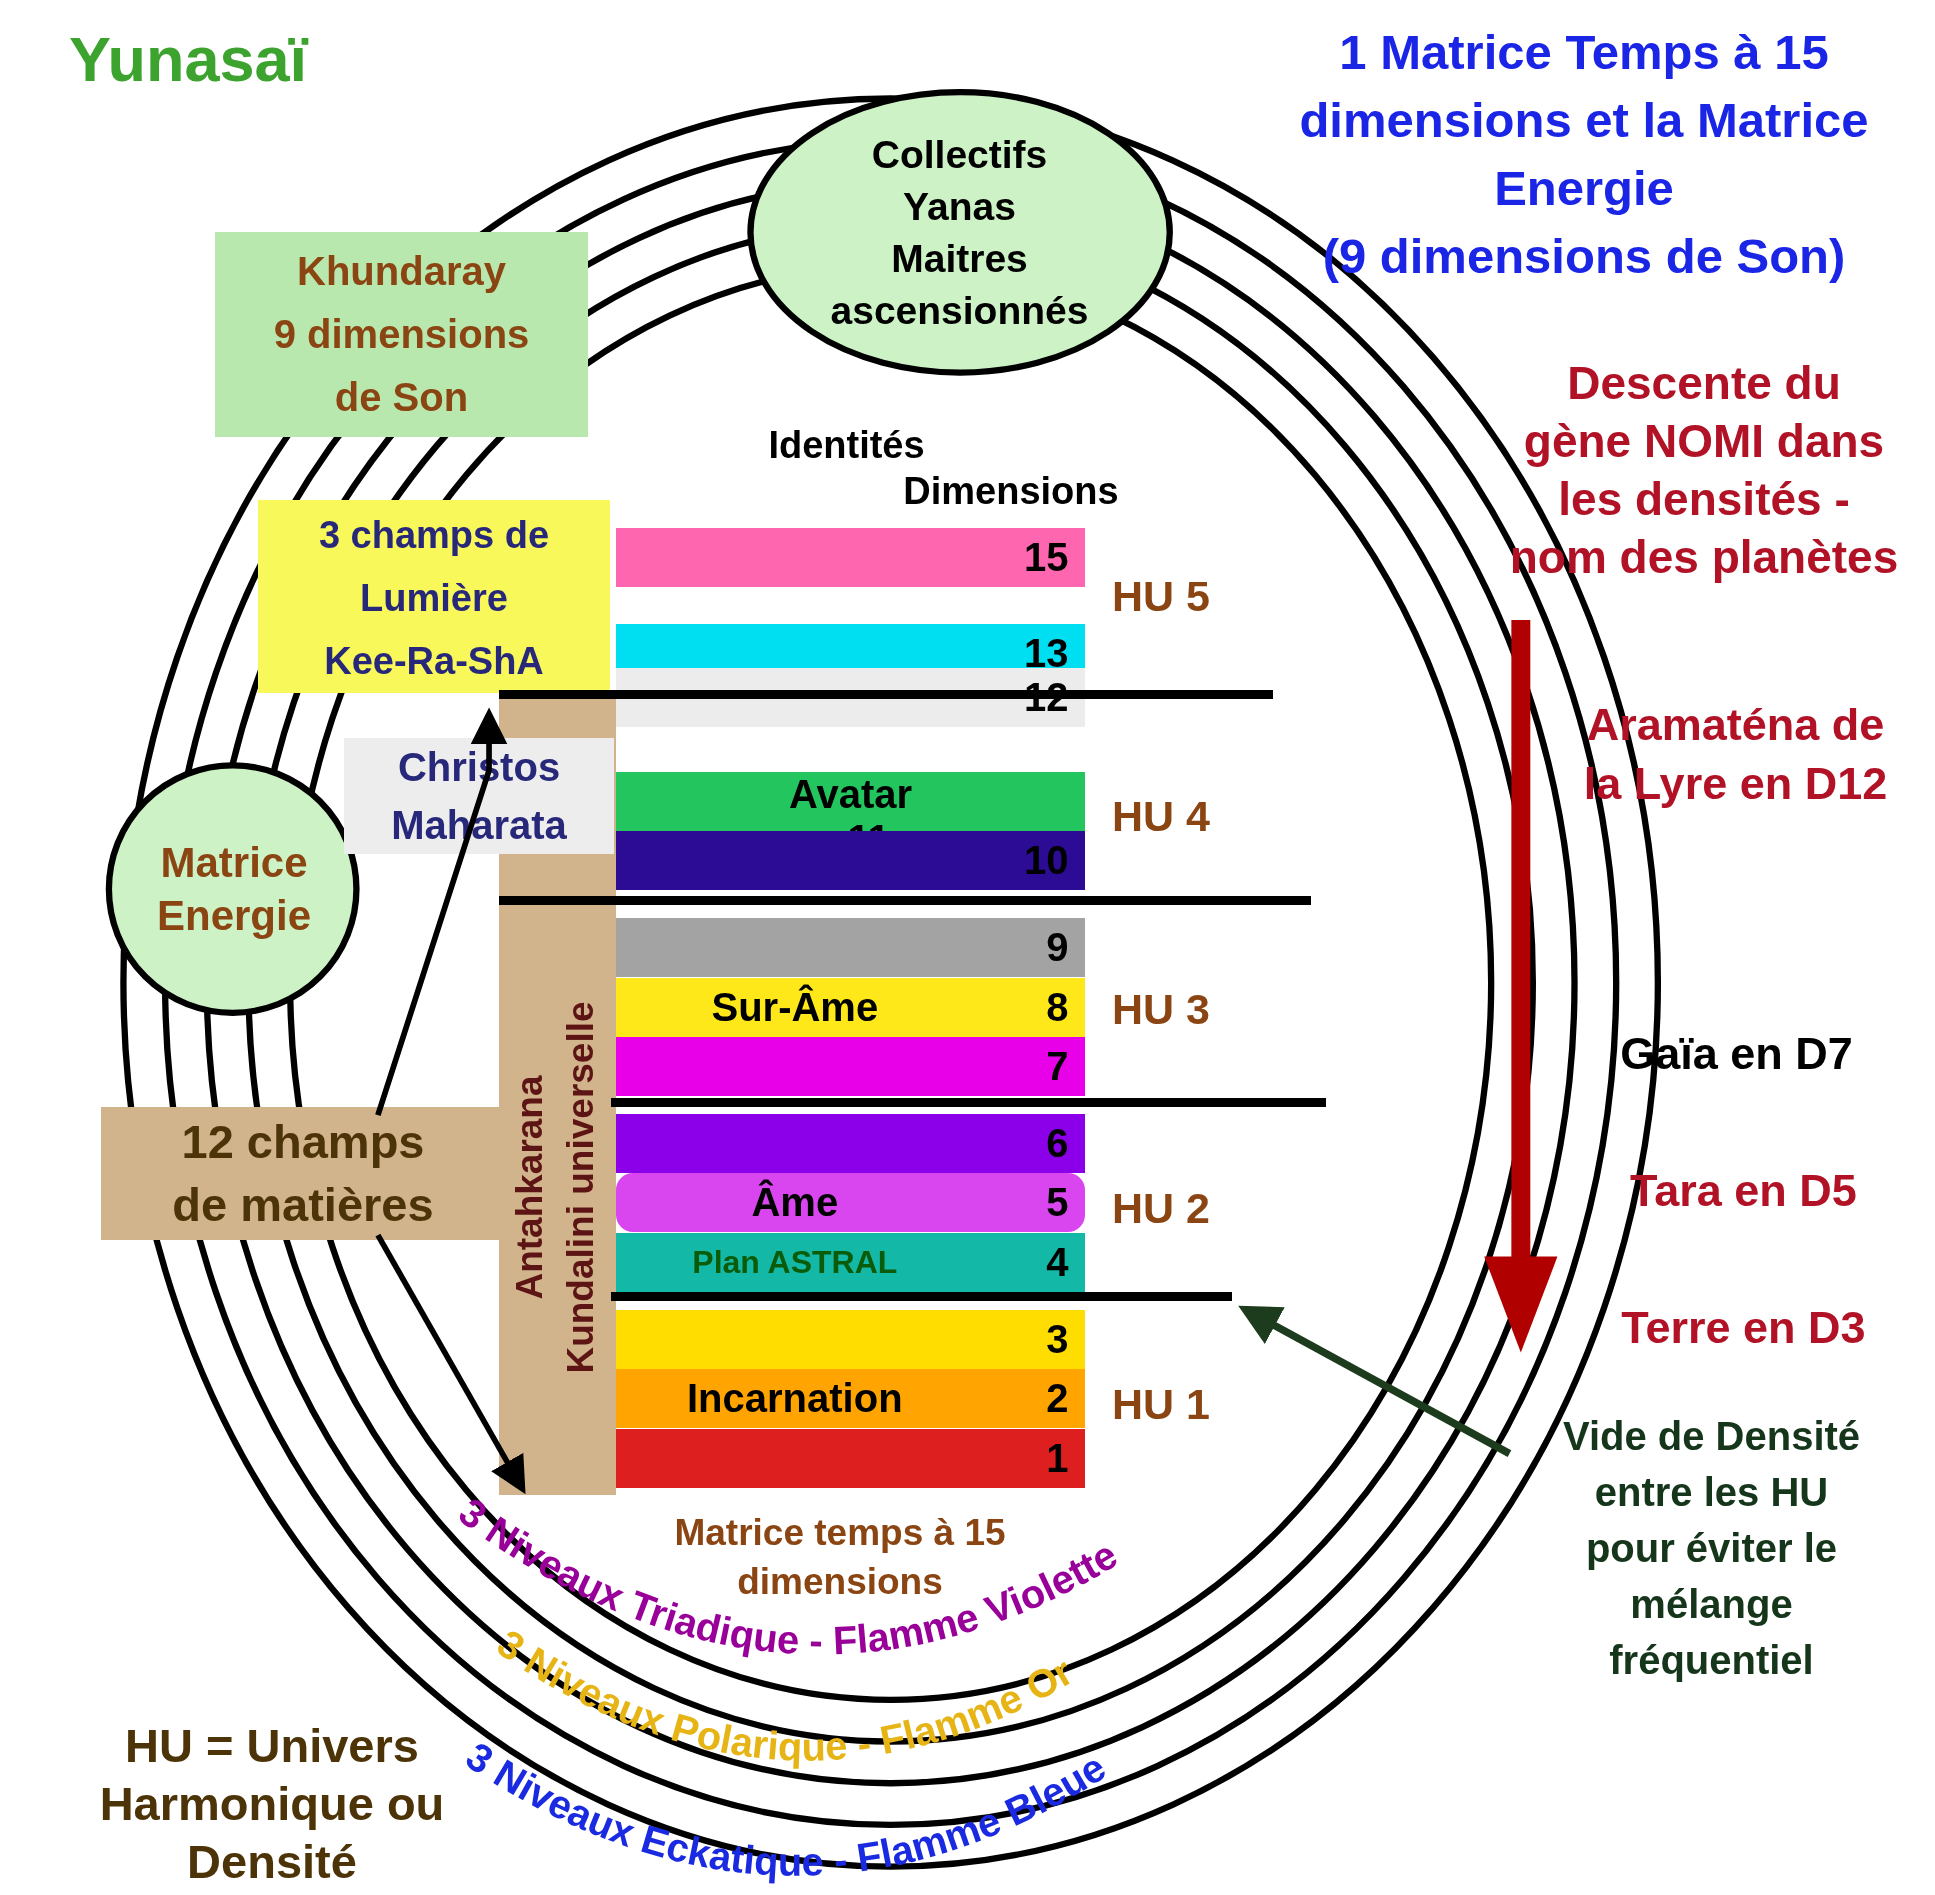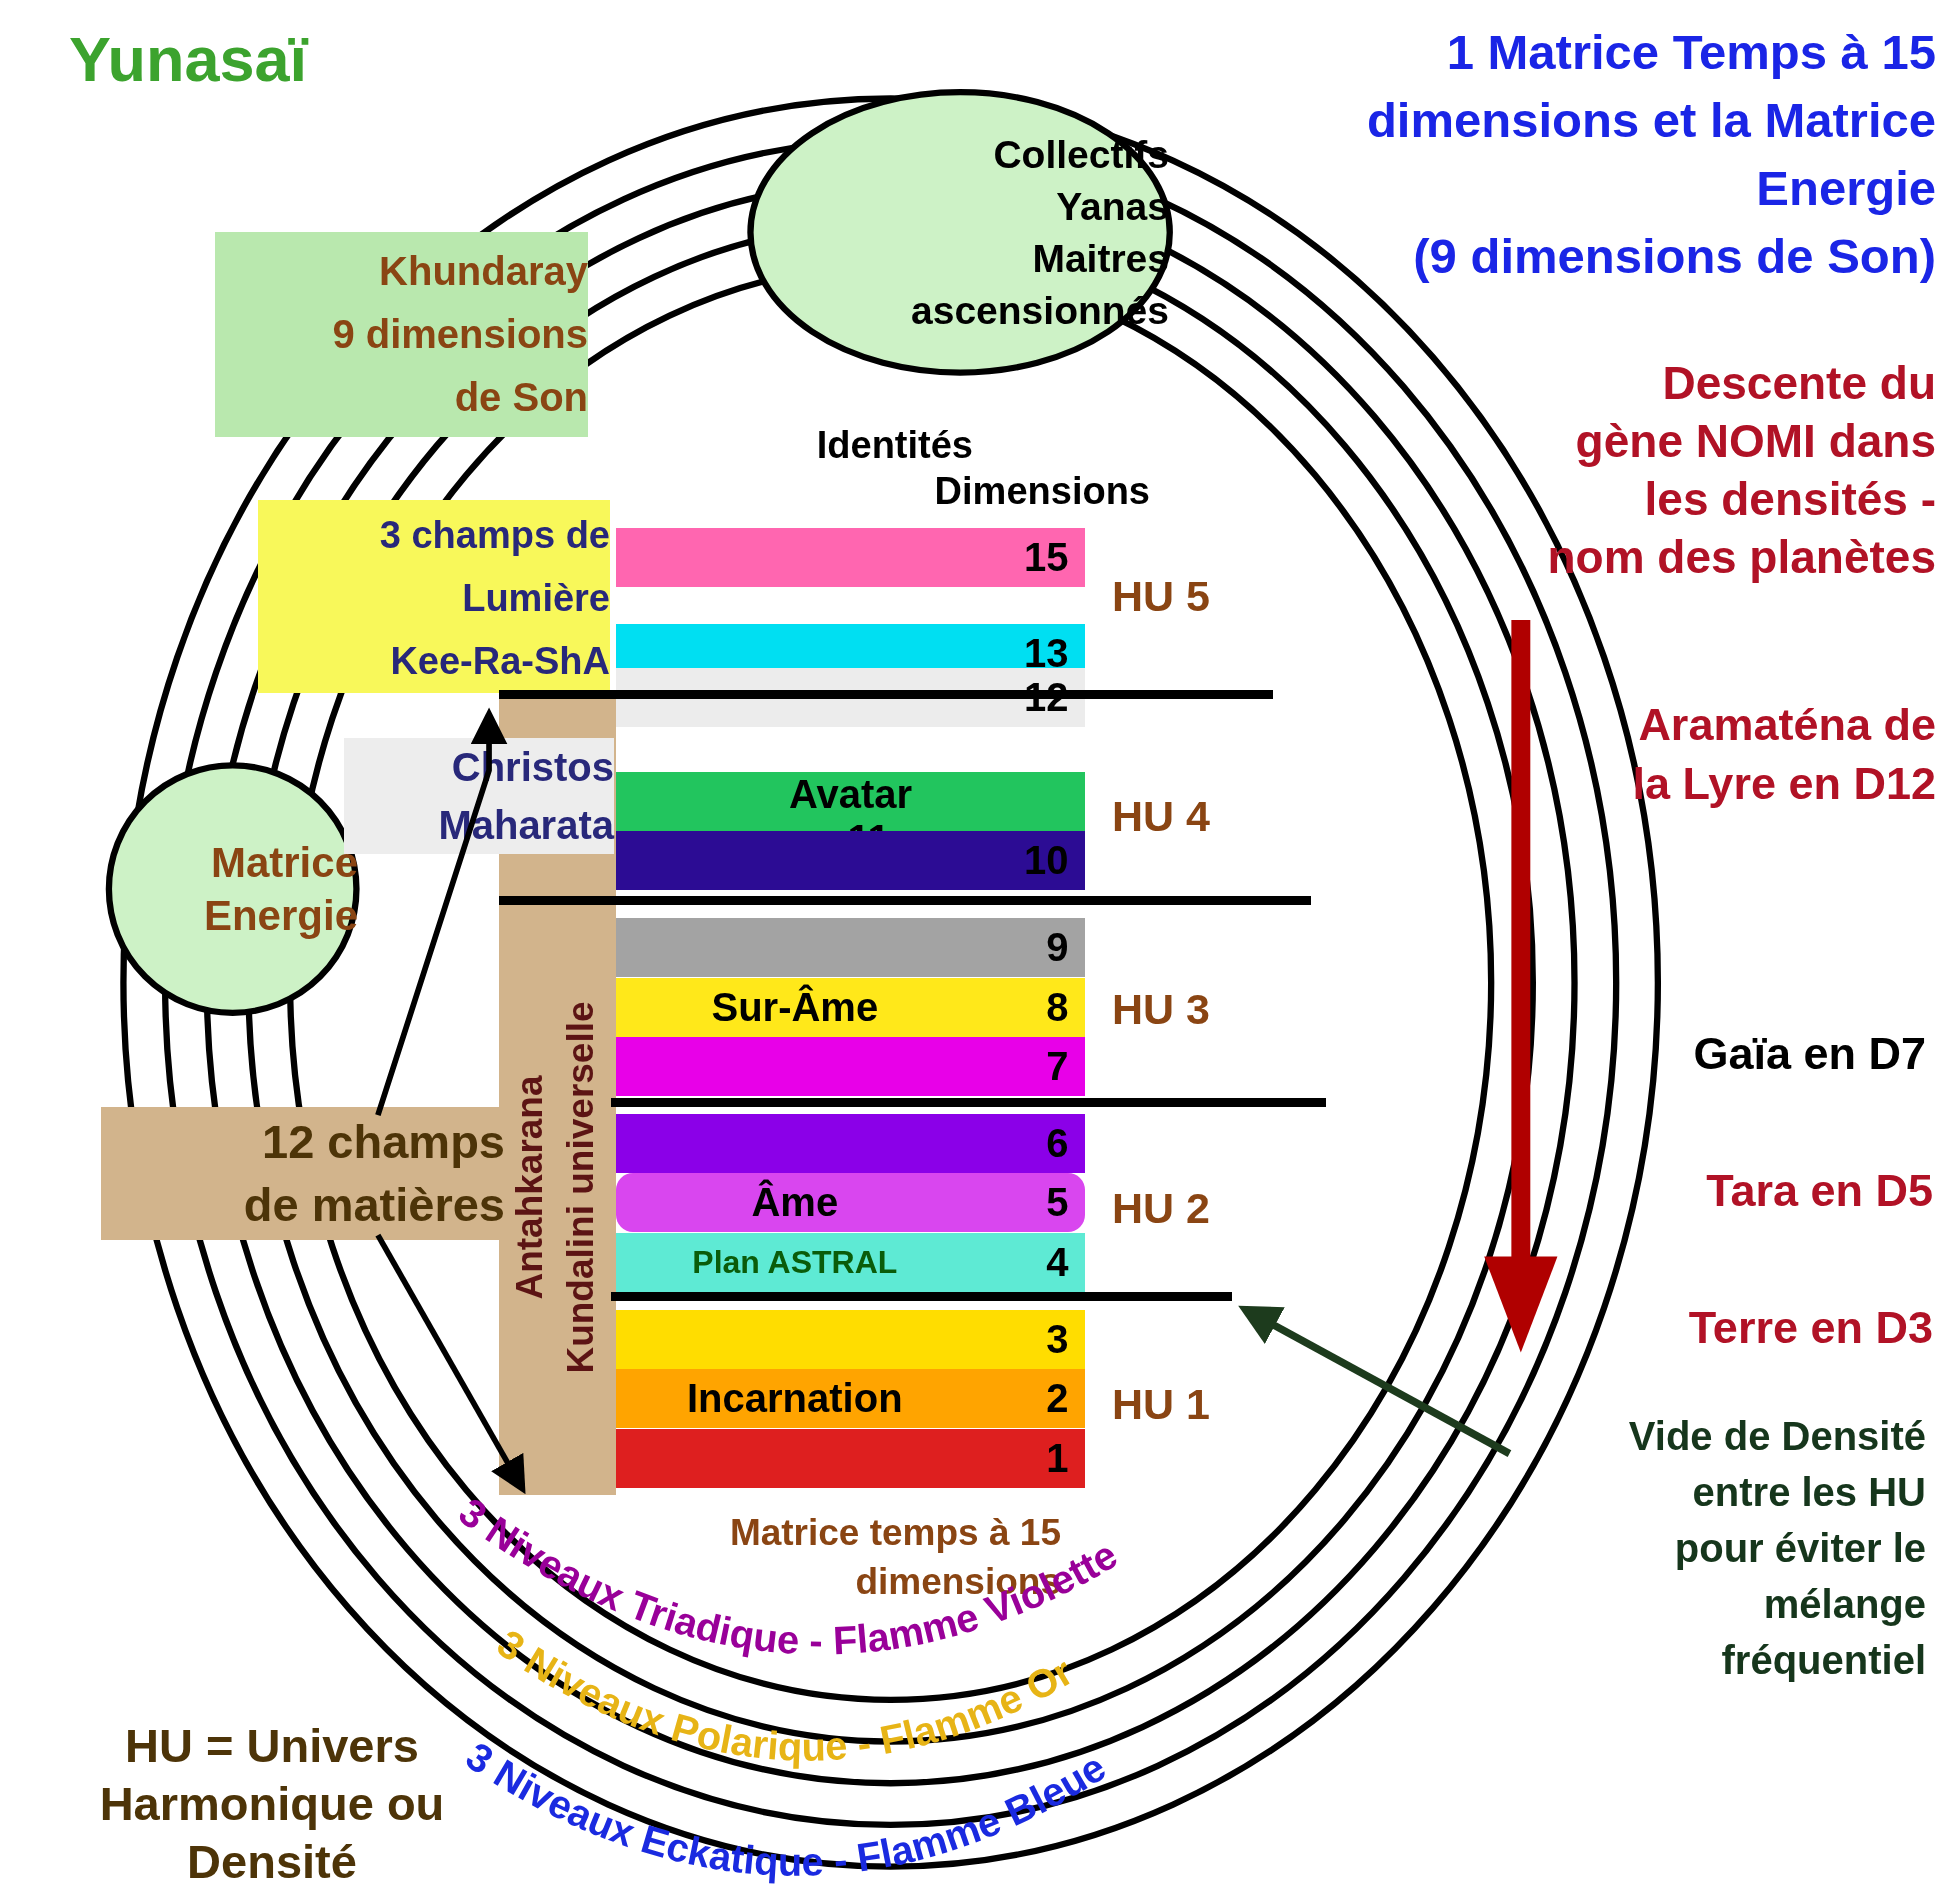--- a/index.html
+++ b/index.html
@@ -3,21 +3,21 @@
 <meta charset="utf-8">
 <style>
   html,body{margin:0;padding:0;background:#fff;}
   #stage{position:relative;width:1936px;height:1895px;background:#ffffff;overflow:hidden;
          font-family:"Liberation Sans",sans-serif;font-weight:bold;}
   svg.layer{position:absolute;left:0;top:0;}
   #bg{z-index:0;}
   #fg{z-index:30;pointer-events:none;}
   .box{position:absolute;z-index:10;}
   .txt{position:absolute;z-index:20;font-weight:bold;white-space:nowrap;}
-  .center{text-align:right;}
+  .center{text-align:center;}
   .bar{position:absolute;left:616px;width:469px;height:59px;z-index:10;display:flex;align-items:center;}
   .bar-label{flex:1;text-align:center;font-size:40px;color:#000;}
   .bar-label.small{font-size:32px;}
   .bar-num{width:95px;text-align:right;padding-right:16.4px;font-size:40px;color:#000;}
   .sep{position:absolute;height:8.8px;background:#000;z-index:12;}
   .hu{position:absolute;left:1112px;font-size:43px;color:#8a4513;z-index:20;white-space:nowrap;}
   #yunasai{left:69px;top:23px;font-size:63px;}
   #blue-title{left:1232px;top:17.7px;width:704px;font-size:49px;line-height:68px;}
   #khundaray-box{left:215px;top:232px;width:373px;height:205px;}
   #khundaray-text{left:215px;top:240px;width:373px;font-size:40px;line-height:63px;}
@@ -146,21 +146,21 @@
       <span class="bar-num">7</span>
     </div>
   <div class="bar" style="top: 1114px; background-color: rgb(139, 0, 232);">
       <span class="bar-label"></span>
       <span class="bar-num">6</span>
     </div>
   <div class="bar" style="top: 1173px; background-color: #d946ef; border-radius: 17px;">
       <span class="bar-label">Âme</span>
       <span class="bar-num">5</span>
     </div>
-  <div class="bar" style="top: 1233px; background-color: #5eead4;">
+  <div class="bar" style="top: 1233px; background-color: #14b8a6;">
       <span class="bar-label small" style="color: rgb(10, 92, 10);">Plan ASTRAL</span>
       <span class="bar-num">4</span>
     </div>
   <div class="bar" style="top: 1310px; background-color: rgb(255, 221, 0);">
       <span class="bar-label"></span>
       <span class="bar-num">3</span>
     </div>
   <div class="bar" style="top: 1369px; background-color: rgb(255, 164, 0);">
       <span class="bar-label">Incarnation</span>
       <span class="bar-num">2</span>

